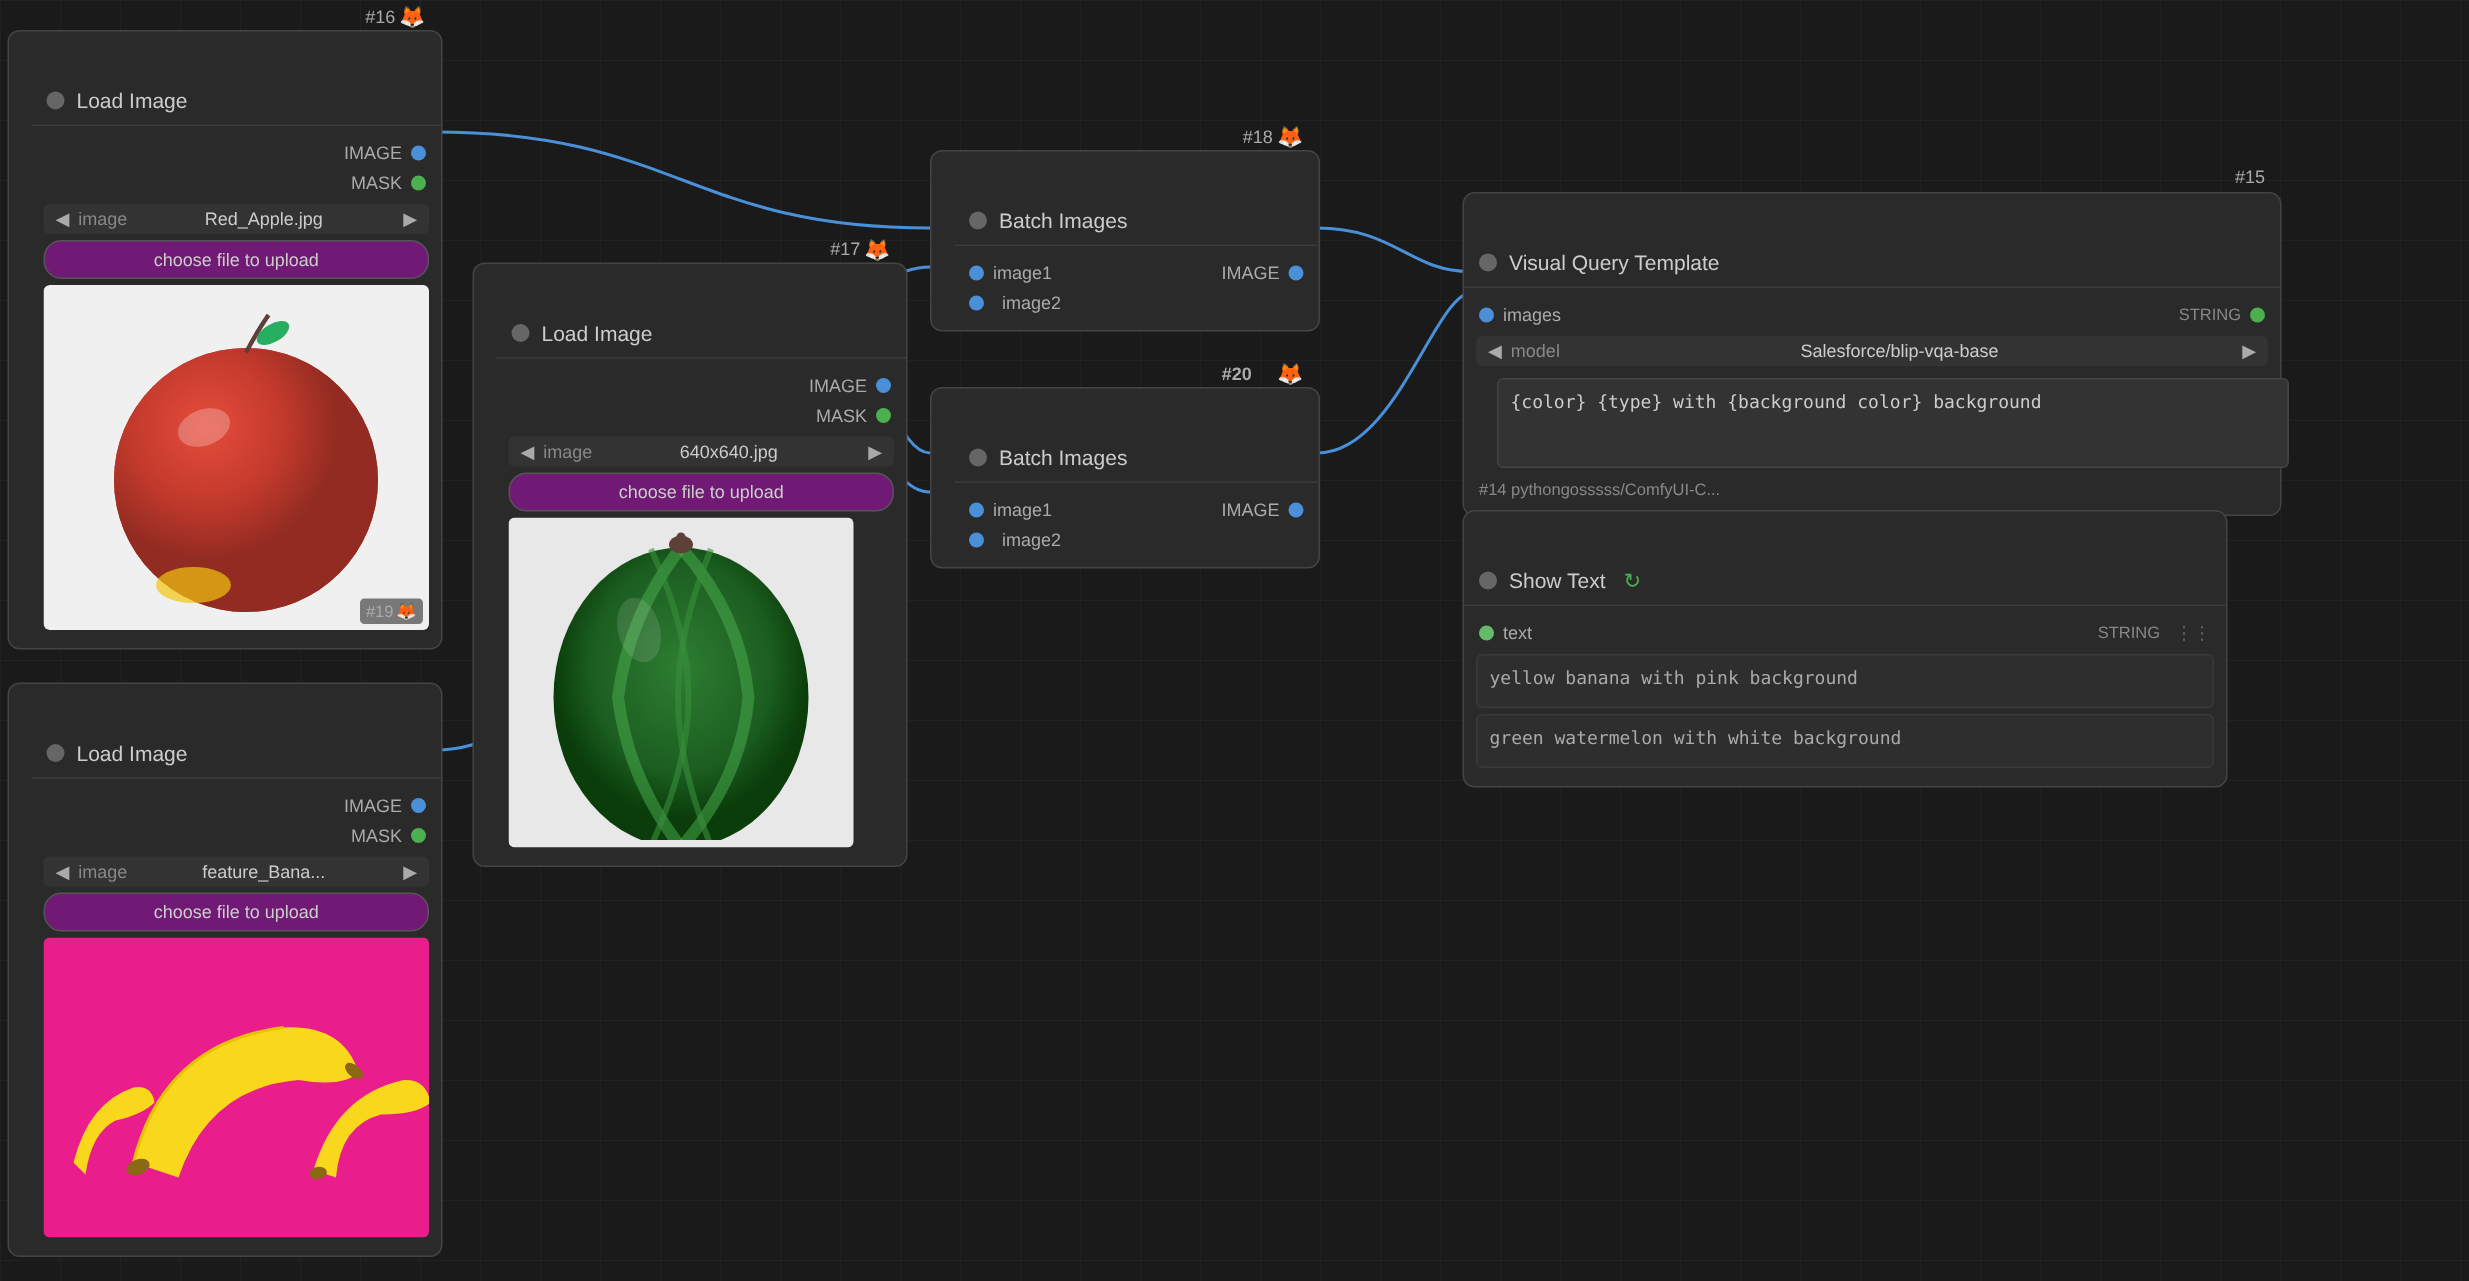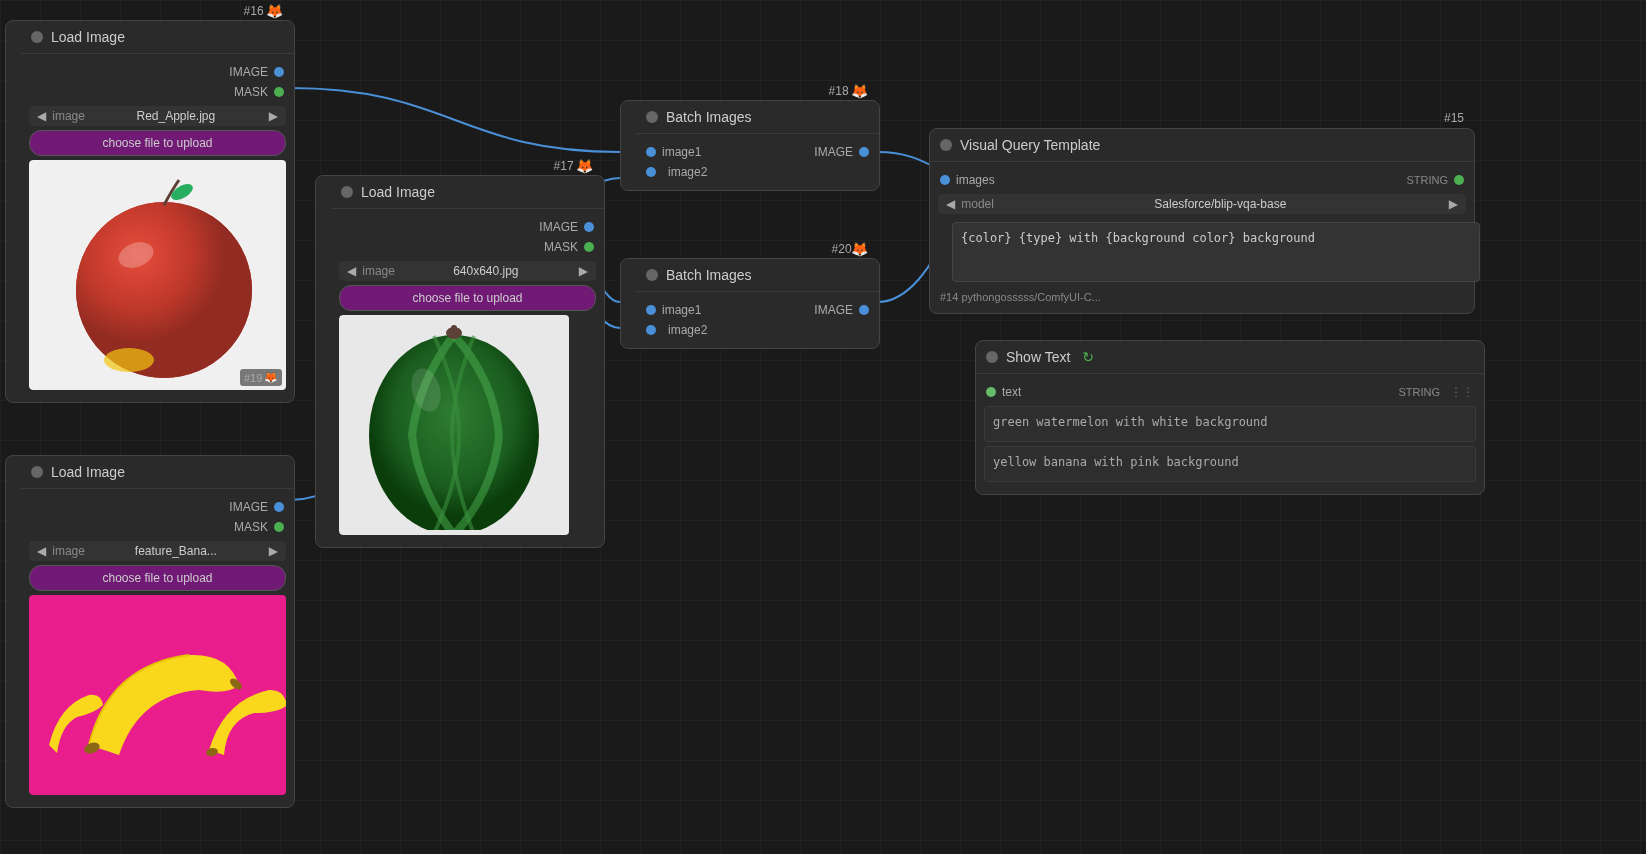--- a/index.html
+++ b/index.html
@@ -26,20 +26,21 @@
       min-width: 290px;
       padding-left: 15px;
     }
 
     .node-header {
       display: flex;
       align-items: center;
       padding: 8px 10px;
       border-bottom: 1px solid #3a3a3a;
       gap: 8px;
+      margin-top: 30px;
     }
 
     .node-dot {
       width: 12px;
       height: 12px;
       border-radius: 50%;
       background: #666;
       flex-shrink: 0;
     }
 
@@ -473,21 +474,21 @@
       </div>
     </div>
     <div class="port-row" style="justify-content: flex-start; padding: 3px 10px;">
       <div class="port-dot blue"></div>
       <span class="port-label" style="margin-left: 6px;">image2</span>
     </div>
   </div>
 </div>
 
 <div class="node batch-node" style="left: 620px; top: 258px; width: 260px;">
-  <div style="position: absolute; top: -18px; right: 10px; display: flex; align-items: center; gap: 0;">
+  <div style="position: absolute; top: -18px; right: 10px; display: flex; align-items: center; gap: 17px; font-weight: bold;">
     <span style="font-size: 12px; color: #aaa;">#20</span>
     <span style="font-size: 14px;">🦊</span>
   </div>
   <div class="node-header">
     <div class="node-dot"></div>
     <span class="node-title">Batch Images</span>
   </div>
   <div class="node-body">
     <div class="port-row-split">
       <div class="left-side">
@@ -499,21 +500,21 @@
         <div class="port-dot blue"></div>
       </div>
     </div>
     <div class="port-row" style="justify-content: flex-start; padding: 3px 10px;">
       <div class="port-dot blue"></div>
       <span class="port-label" style="margin-left: 6px;">image2</span>
     </div>
   </div>
 </div>
 
-<div class="vqt-node" style="position: absolute; left: 929px; top: 128px; width: 546px;">
+<div class="vqt-node" style="position: absolute; left: 975px; top: 128px; width: 546px;">
   <div style="position: absolute; top: -18px; right: 10px; display: flex; align-items: center; gap: 3px;">
     <span style="font-size: 12px; color: #aaa;">#15</span>
   </div>
   <div class="node-header">
     <div class="node-dot"></div>
     <span class="node-title">Visual Query Template</span>
   </div>
   <div class="node-body">
     <div class="port-row-split">
       <div class="left-side">
@@ -548,16 +549,16 @@
     <div class="port-row-split">
       <div class="left-side">
         <div class="port-dot green-bright"></div>
         <span class="port-label">text</span>
       </div>
       <div class="right-side">
         <span class="string-label">STRING</span>
         <span style="font-size: 12px; color: #666; margin-left: 4px;">⋮⋮</span>
       </div>
     </div>
+    <div class="text-display">yellow banana with pink background</div>
     <div class="text-display">green watermelon with white background</div>
-    <div class="text-display">yellow banana with pink background</div>
   </div>
 </div>
 
 </body></html>

